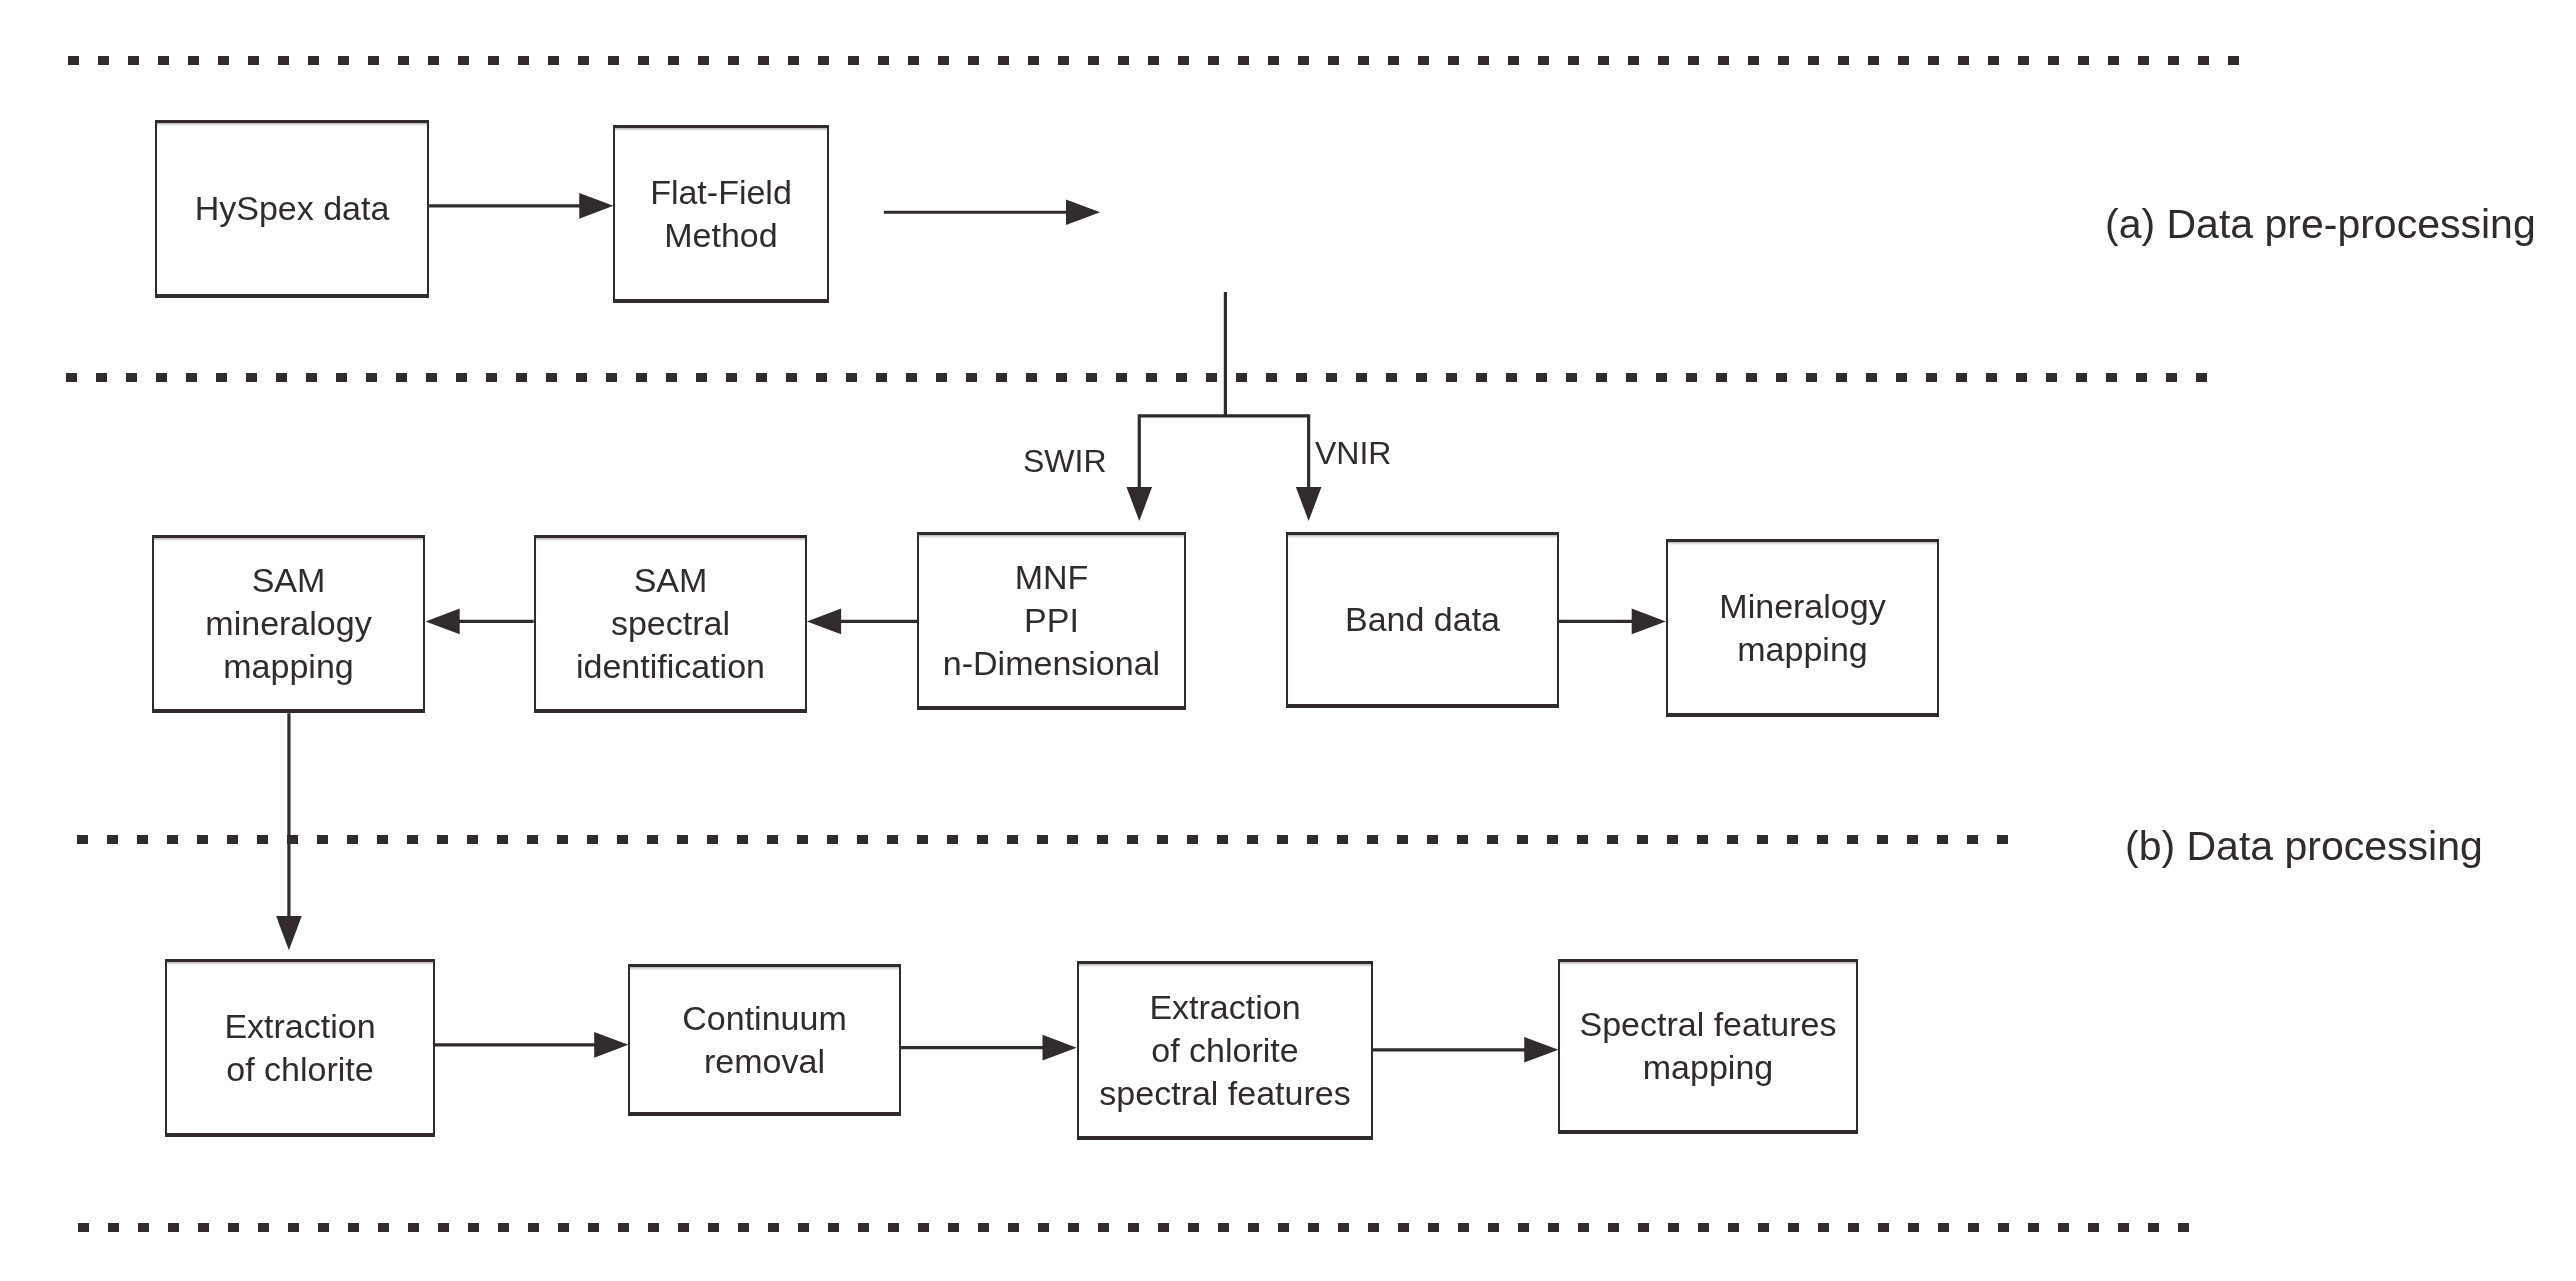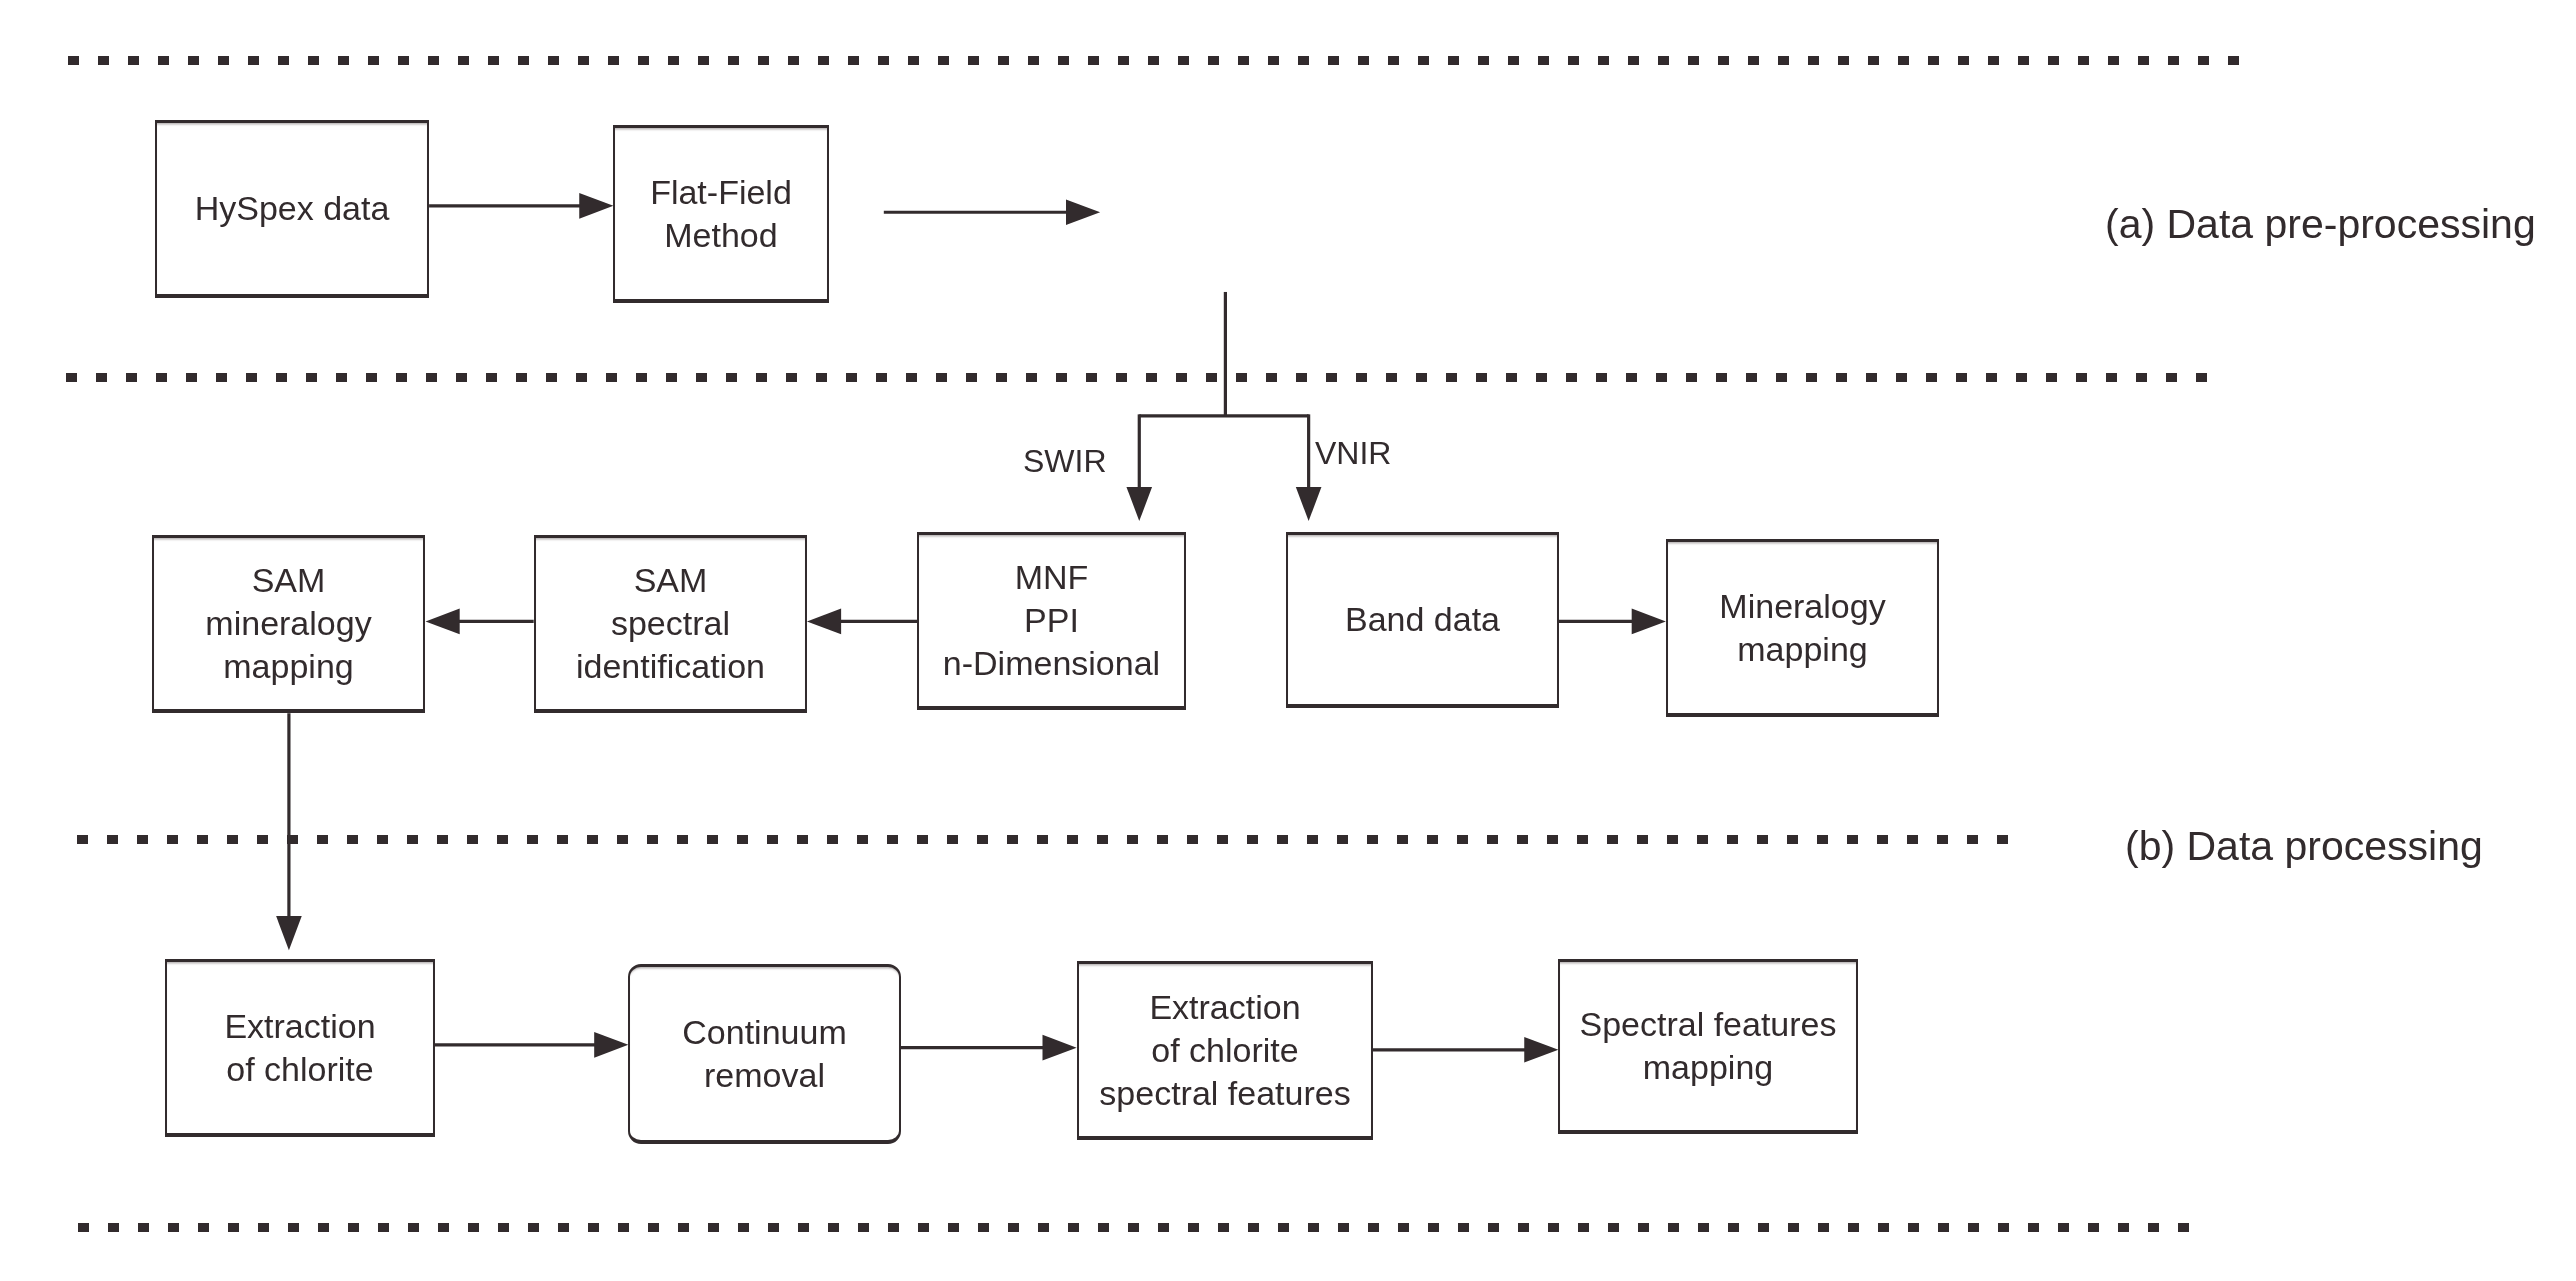--- a/index.html
+++ b/index.html
@@ -139,21 +139,21 @@
   <div class="box" style="left:1666px; top:539px; width:273px; height:178px;">
     <span>Mineralogy
 mapping</span>
   </div>
   <div class="section-label" style="left:2125px; top:823px;">(b) Data processing</div>
 
   <div class="box" style="left:165px; top:959px; width:270px; height:178px;">
     <span>Extraction
 of chlorite</span>
   </div>
-  <div class="box" style="left:628px; top:964px; width:273px; height:180px;border-radius:13px;">
+  <div class="box" style="left:628px; top:964px; width:273px; height:152px;">
     <span>Continuum
 removal</span>
   </div>
   <div class="box" style="left:1077px; top:961px; width:296px; height:179px;">
     <span>Extraction
 of chlorite
 spectral features</span>
   </div>
   <div class="box" style="left:1558px; top:959px; width:300px; height:175px;">
     <span>Spectral features

